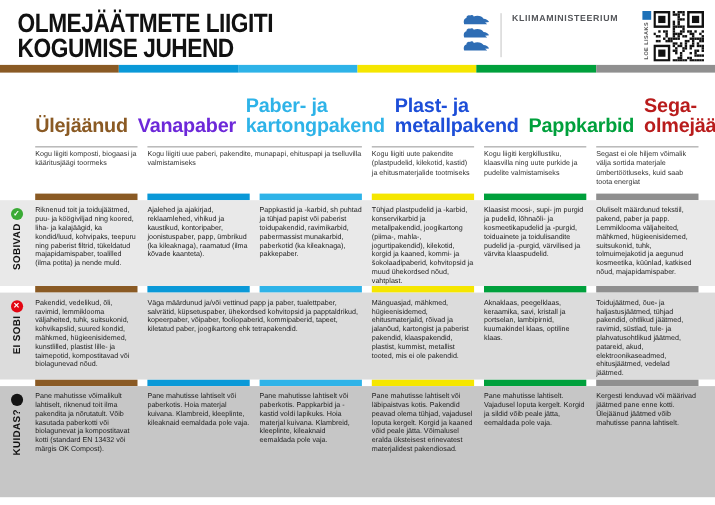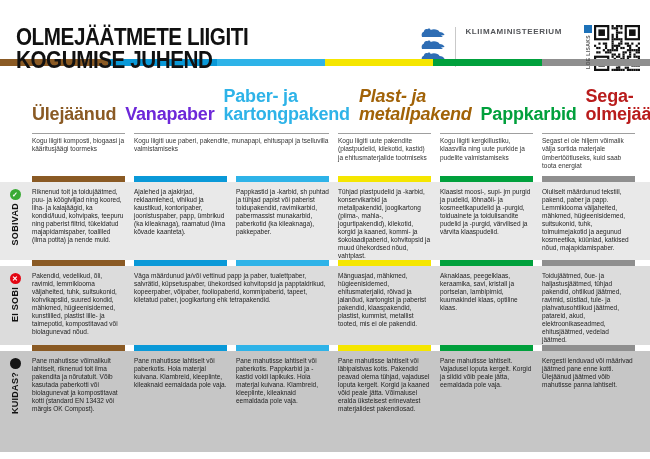--- a/index.html
+++ b/index.html
@@ -1,19 +1,19 @@
 <!DOCTYPE html>
 <html><head>
 <meta charset="utf-8">
 <style>
   html,body{margin:0;padding:0;background:#fff;}
   .page{width:650px;height:459px;position:relative;overflow:hidden;background:#fff;
         font-family:"Liberation Sans",sans-serif;color:#1a1a1a;}
   
-  .header{height:59px;display:flex;align-items:flex-start;padding:23px 10px 0 16px;box-sizing:border-box;}
+  .header{height:59px;display:flex;align-items:flex-start;padding:8px 10px 0 16px;box-sizing:border-box;}
   .title{font-weight:bold;font-size:24px;line-height:.95;letter-spacing:-.5px;
          transform:scaleX(.86);transform-origin:left top;color:#111;margin-top:3px;white-space:pre-line;}
   .brand{margin-left:auto;display:flex;align-items:flex-start;gap:9px;margin-top:4px;margin-right:22px;}
   .lions svg{display:block;}
   .brand-divider{width:1px;height:40px;background:#c9c9c9;}
   .ministry{font-size:8px;letter-spacing:.6px;color:#54565a;font-weight:bold;}
   .qr-wrap{display:flex;align-items:flex-start;margin-top:2px;}
   .qr-side{display:flex;flex-direction:column;align-items:center;margin-right:2px;}
   .qr-blue{width:8px;height:8px;background:#1d71b8;}
   .qr-label{writing-mode:vertical-rl;transform:rotate(180deg);font-size:5px;letter-spacing:.4px;
@@ -24,21 +24,21 @@
   .topbar div{flex:1;}
   .grid{display:grid;grid-template-columns:repeat(6,1fr);column-gap:9px;
         padding-left:32px;padding-right:15px;box-sizing:border-box;}
   .segbar{height:6px;}
   .segbar div{height:6px;}
   .span2{grid-column:2 / span 2;}
   
   .bg0{background:#8a5a24;} .bg1{background:#0a99d8;} .bg2{background:#2eb3e8;}
   .bg3{background:#f5e600;} .bg4{background:#00a03c;} .bg5{background:#8f8f8f;}
   .hc0{color:#8a5a24;} .hc1{color:#6d28d9;} .hc2{color:#2eb3e8;}
-  .hc3{color:#a16207;font-style:italic;} .hc4{color:#00a03c;} .hc5{color:#b91c1c;}
+  .hc3{color:#1d4ed8;} .hc4{color:#00a03c;} .hc5{color:#b91c1c;}
   
   .heads{height:67px;align-items:end;padding-bottom:9px;}
   .head{font-weight:bold;font-size:18px;line-height:1.03;letter-spacing:-.2px;}
   .intros{height:43px;}
   .intro{border-top:1px solid #9f9f9f;padding-top:3px;font-size:6.5px;line-height:1.28;color:#333;}
   
   .band{position:relative;}
   .band .grid{padding-top:6px;}
   .band-sobivad{background:#e9e9e9;height:78px;}
   .band-eisobi{background:#dcdcdc;height:79px;}

